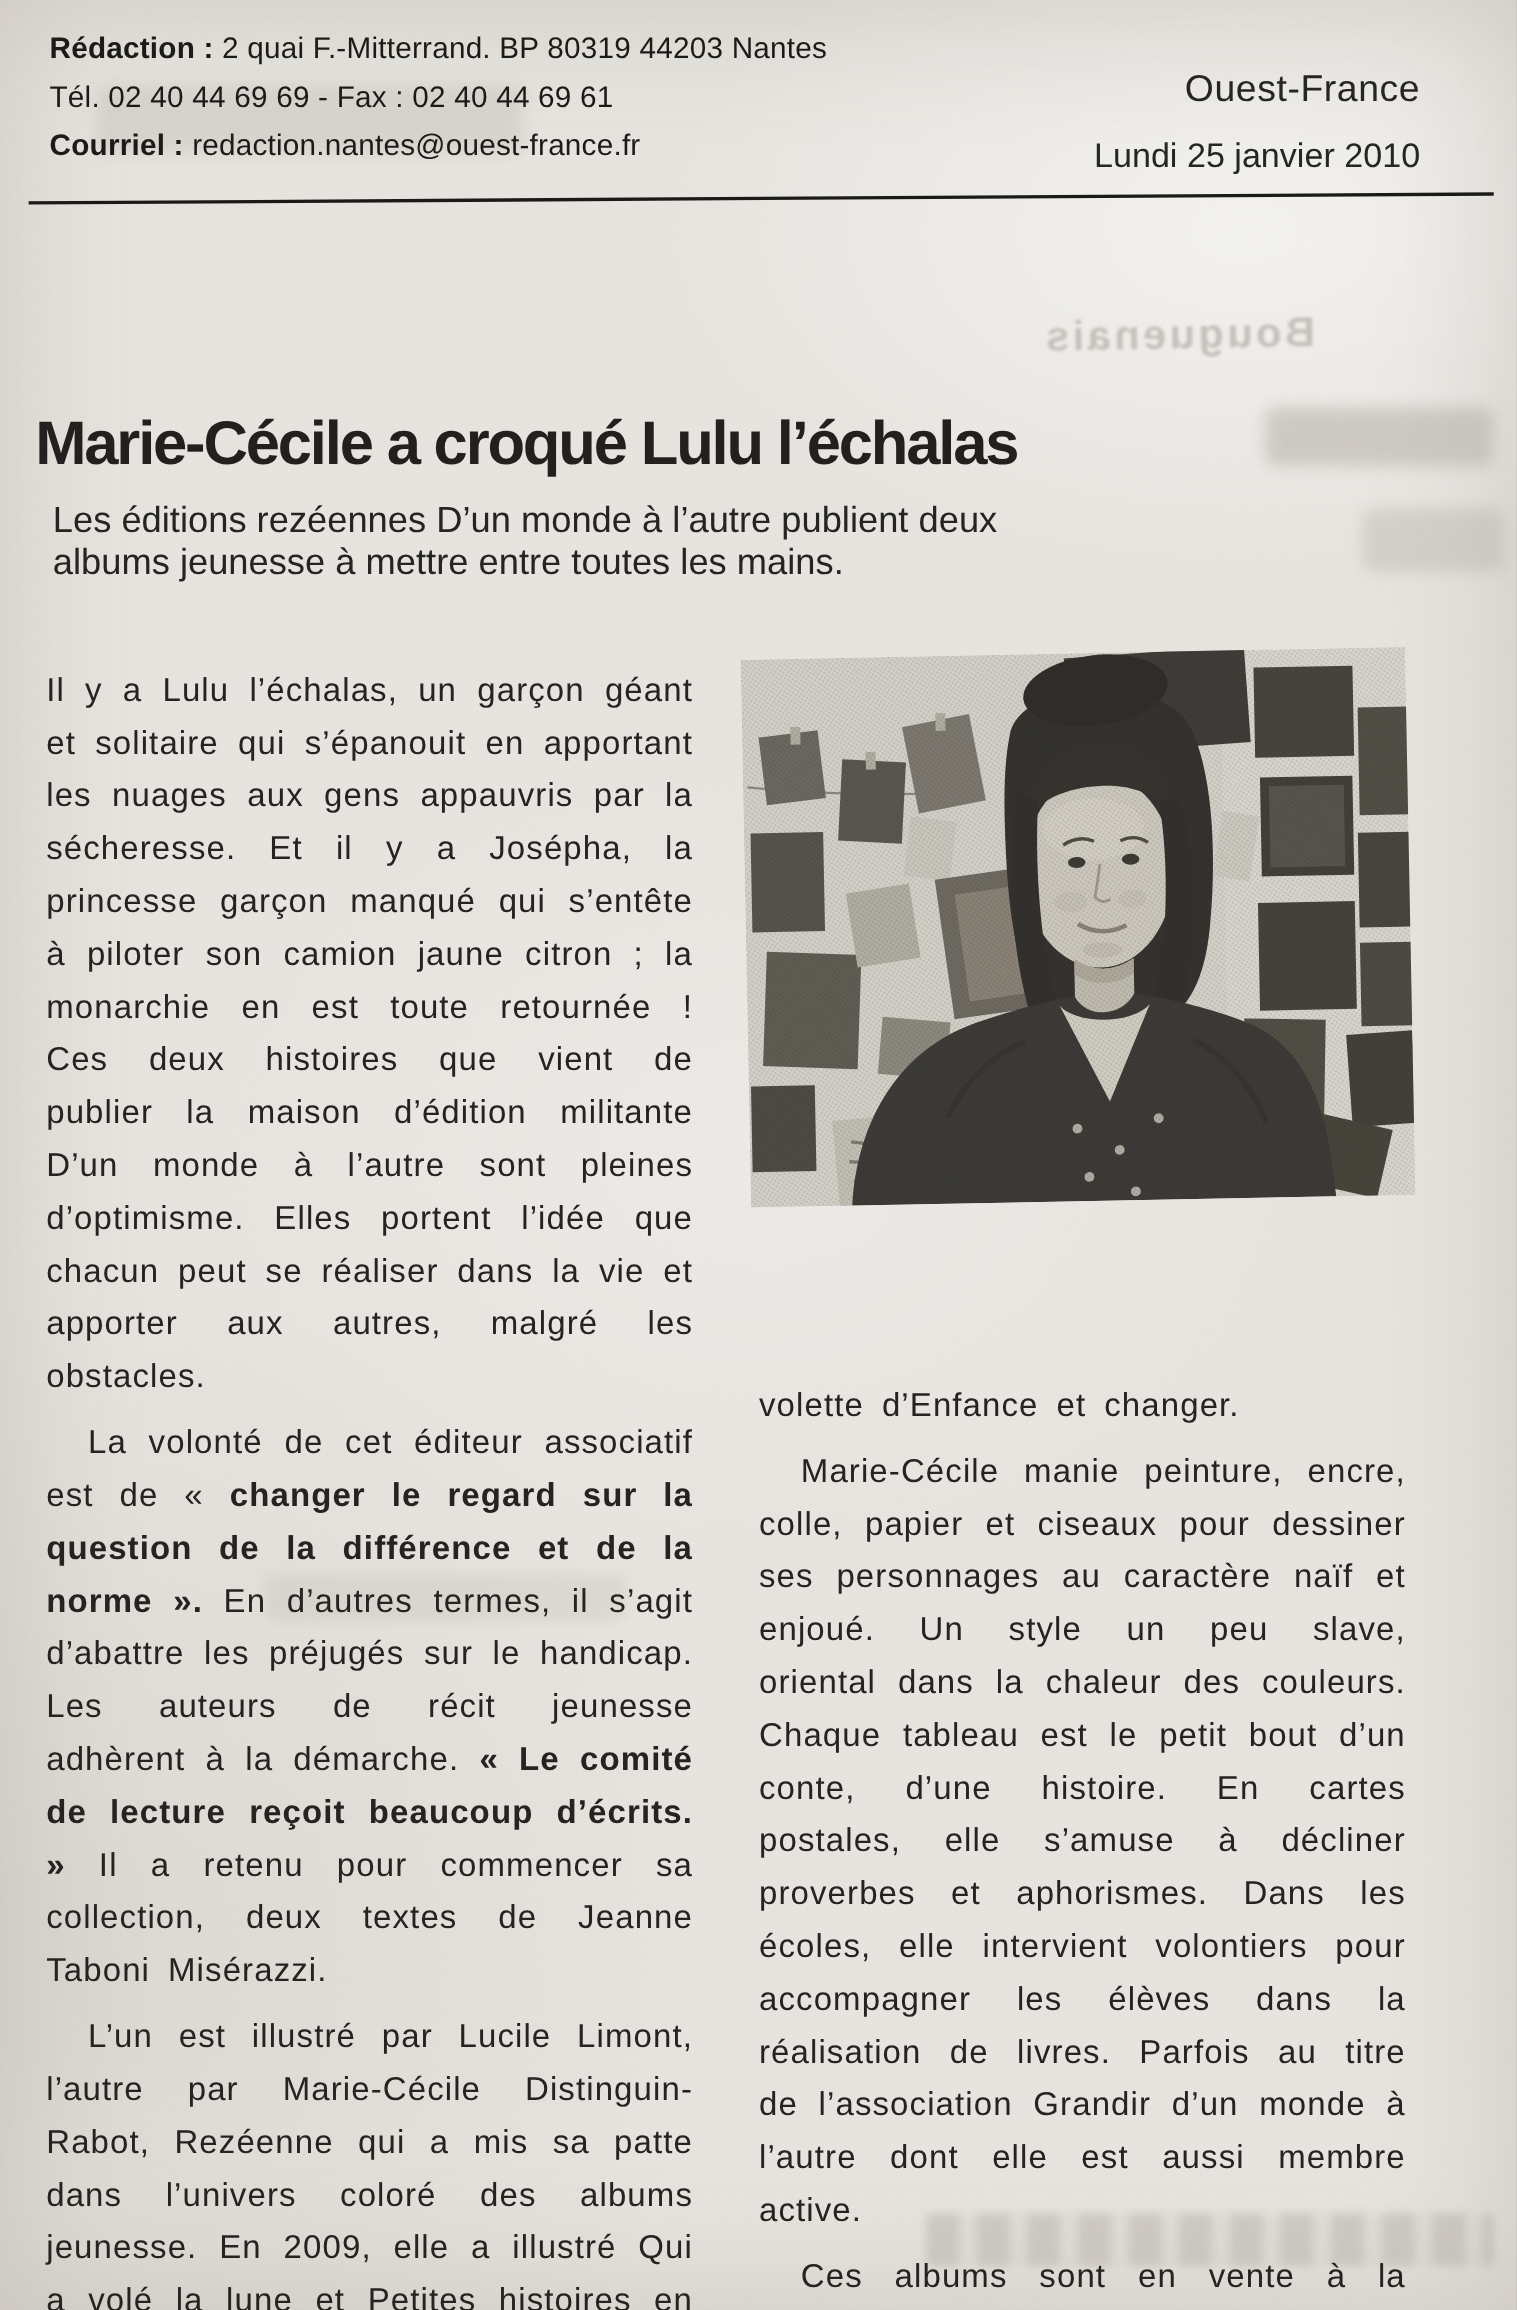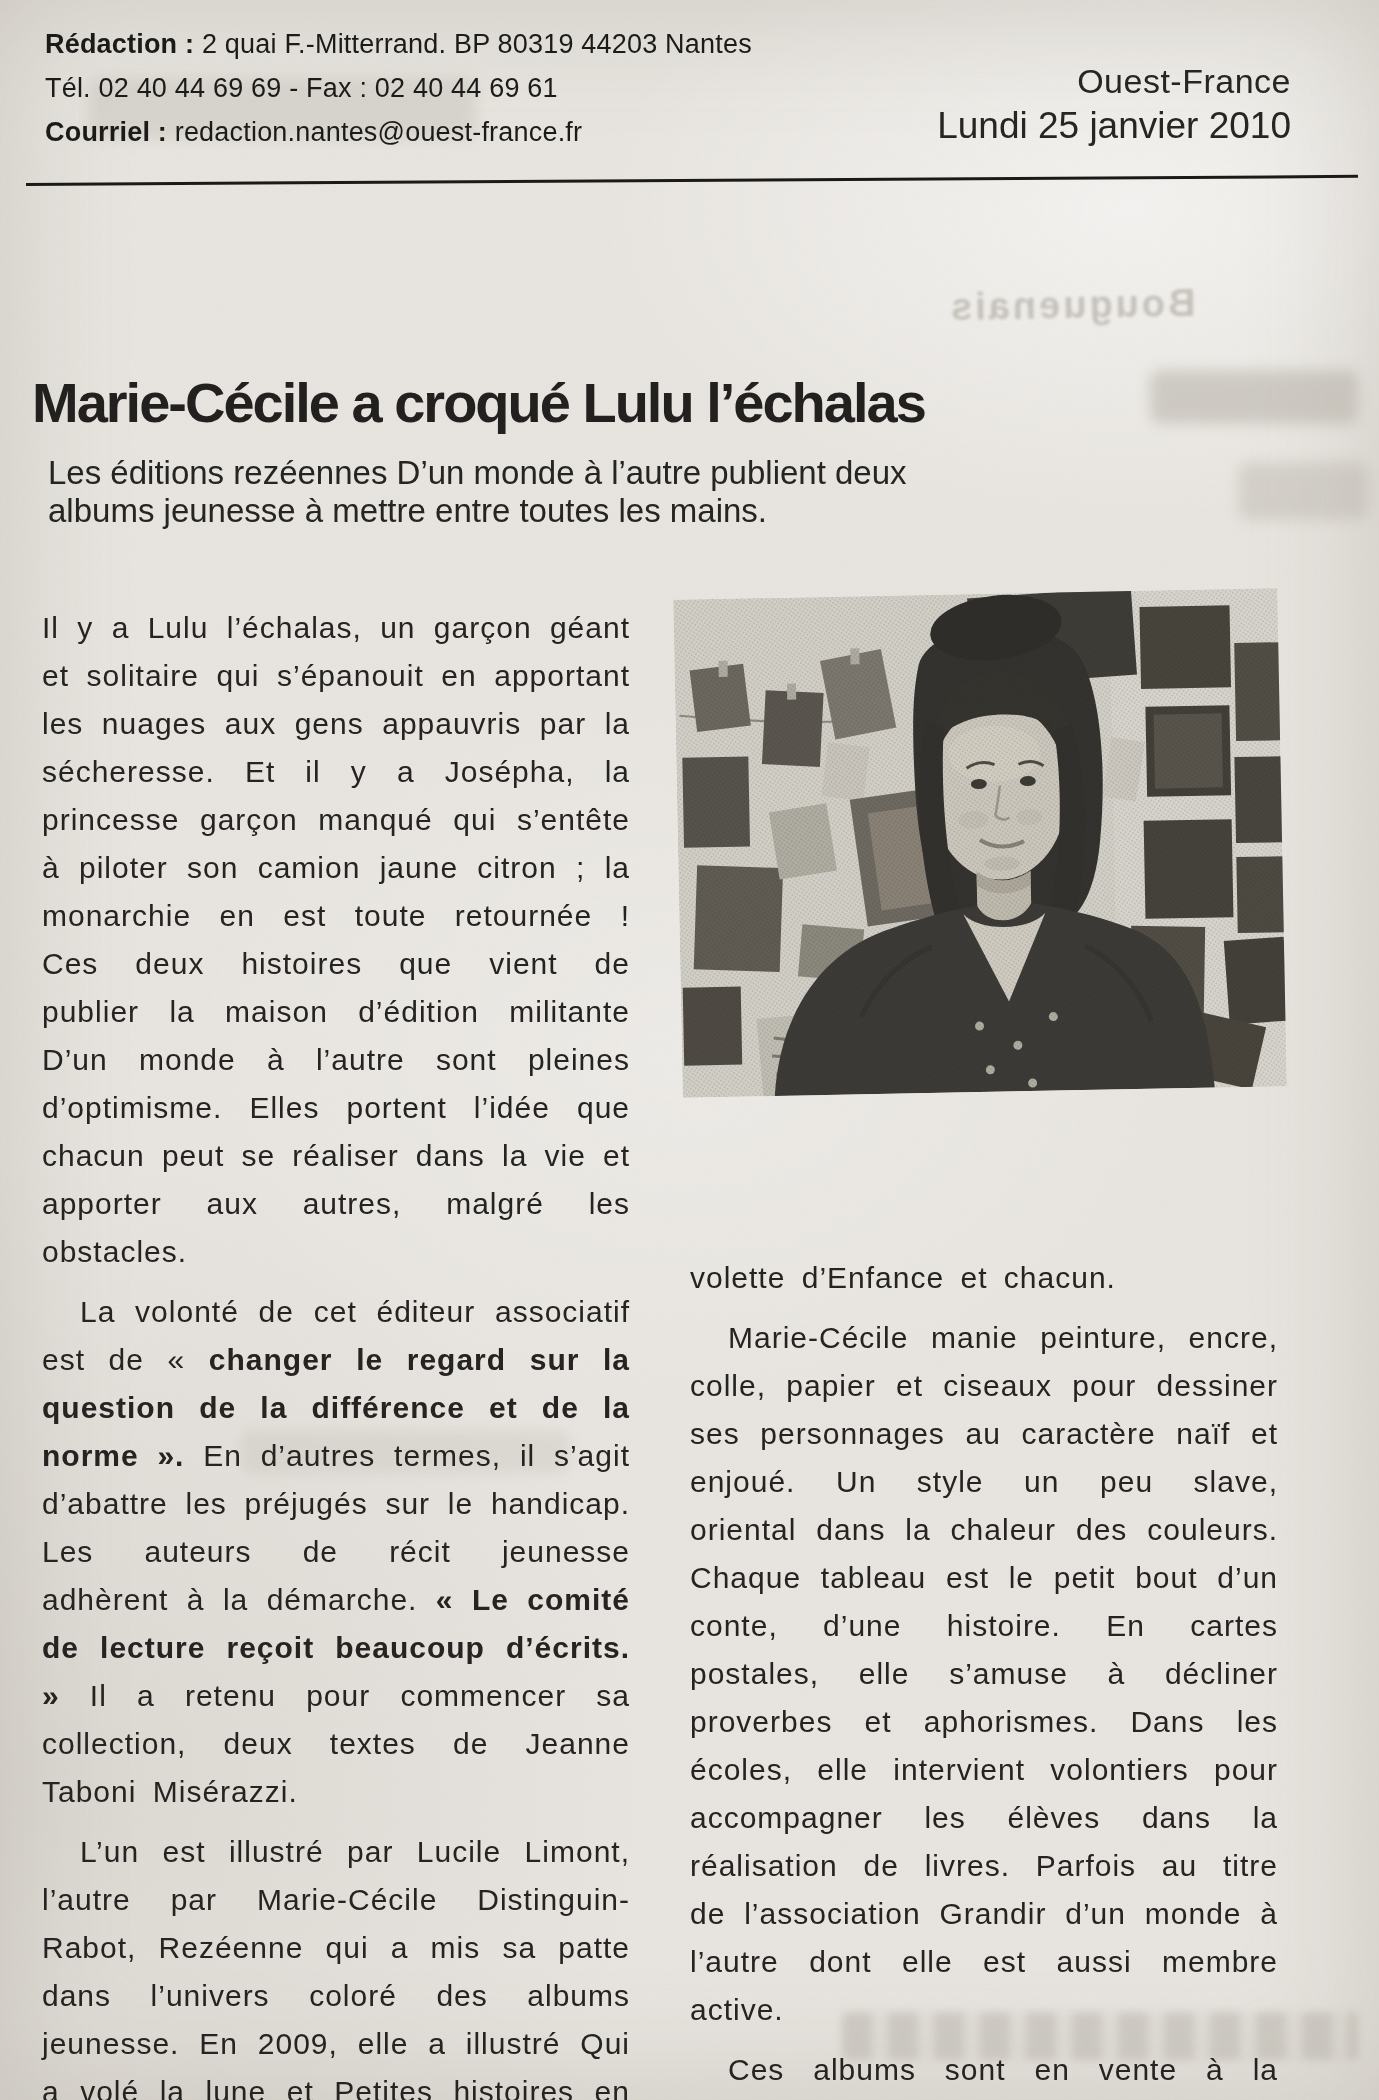--- a/index.html
+++ b/index.html
@@ -15,21 +15,21 @@
       #e9e6e1;
     box-shadow: inset 0 0 130px rgba(108,99,84,.22);
     font-family:"Liberation Sans", sans-serif;
     color:#1d1d1b;
   }
   
   .hdr-left{position:absolute;left:45px;top:22px;font-size:27px;line-height:44px;color:#191917;letter-spacing:.2px;}
   .hdr-left .lbl{font-weight:700;}
   .hdr-right{position:absolute;right:88px;top:58px;text-align:right;color:#242422;}
   .hdr-right .np{font-size:34px;line-height:46px;letter-spacing:.5px;}
-  .hdr-right .dt{font-size:37px;line-height:44px;}
+  .hdr-right .dt{font-size:31px;line-height:44px;margin-top:16px;}
   .divider{position:absolute;left:26px;top:183px;width:1332px;height:3px;background:#181816;transform:rotate(-0.35deg);transform-origin:left center;}
   
   .headline{position:absolute;left:28px;top:366px;margin:4px;font-size:56px;font-weight:700;letter-spacing:-2px;white-space:nowrap;color:#201f1d;}
   .subtitle{position:absolute;left:44px;top:450px;margin:4px;width:900px;font-size:33px;line-height:38px;font-weight:400;color:#232321;}
   
   .body-text{font-size:30px;line-height:48px;text-align:justify;letter-spacing:1px;word-spacing:7px;color:#232220;hyphens:auto;-webkit-hyphens:auto;}
   .body-text p{margin:12px;}
   .p-indent{text-indent:38px;}
   .b{font-weight:700;}
   .i{}
@@ -157,21 +157,21 @@
       <rect x="0" y="0" width="604" height="498" fill="url(#ht)"></rect>
     </svg>
   </figure>
 
   <div class="col-left body-text">
     <p><span>Il y a Lulu l’échalas, un garçon géant et solitaire qui s’épanouit en apportant les nuages aux gens appauvris par la sécheresse. Et il y a Josépha, la princesse garçon manqué qui s’entête à piloter son camion jaune citron ; la monarchie en est toute retournée ! Ces deux histoires que vient de publier la maison d’édition militante D’un monde à l’autre sont pleines d’optimisme. Elles portent l’idée que chacun peut se réaliser dans la vie et apporter aux autres, malgré les obstacles.</span></p>
     <p class="p-indent"><span>La volonté de cet éditeur associatif est de « </span><span class="b">changer le regard sur la question de la différence et de la norme ».</span><span> En d’autres termes, il s’agit d’abattre les préjugés sur le handicap. Les auteurs de récit jeunesse adhèrent à la démarche. </span><span class="b">« Le comité de lecture reçoit beaucoup d’écrits. »</span><span> Il a retenu pour commencer sa collection, deux textes de Jeanne Taboni Misérazzi.</span></p>
     <p class="p-indent"><span>L’un est illustré par Lucile Limont, l’autre par Marie-Cécile Distinguin-Rabot, Rezéenne qui a mis sa patte dans l’univers coloré des albums jeunesse. En 2009, elle a illustré </span><span class="i">Qui a volé la lune</span><span> et </span><span class="i">Petites histoires en chocolat</span><span> chez l’éditeur Pour penser à l’endroit ; ainsi qu’</span><span class="i">Un trésor d’étoiles</span><span> chez Belin et le disque </span><span class="i">A la</span></p>
   </div>
   <div class="col-right body-text">
-    <p><span class="i">volette</span><span> d’Enfance et chacun.</span></p>
+    <p><span class="i">volette</span><span> d’Enfance et changer.</span></p>
     <p class="p-indent"><span>Marie-Cécile manie peinture, encre, colle, papier et ciseaux pour dessiner ses personnages au caractère naïf et enjoué. Un style un peu slave, oriental dans la chaleur des couleurs. Chaque tableau est le petit bout d’un conte, d’une histoire. En cartes postales, elle s’amuse à décliner proverbes et aphorismes. Dans les écoles, elle intervient volontiers pour accompagner les élèves dans la réalisation de livres. Parfois au titre de l’association Grandir d’un monde à l’autre dont elle est aussi membre active.</span></p>
     <p class="p-indent"><span>Ces albums sont en vente à la librairie du centre culturel Atout sud, tarif : 8,70 €.</span></p>
   </div>
 
   <svg class="noise" aria-hidden="true">
     <filter id="grain">
       <feTurbulence type="fractalNoise" baseFrequency="0.8" numOctaves="2" stitchTiles="stitch"></feTurbulence>
       <feColorMatrix type="matrix" values="0 0 0 0 0.22  0 0 0 0 0.21  0 0 0 0 0.18  0 0 0 0.6 0"></feColorMatrix>
     </filter>
     <rect width="100%" height="100%" filter="url(#grain)" opacity="0.07"></rect>

